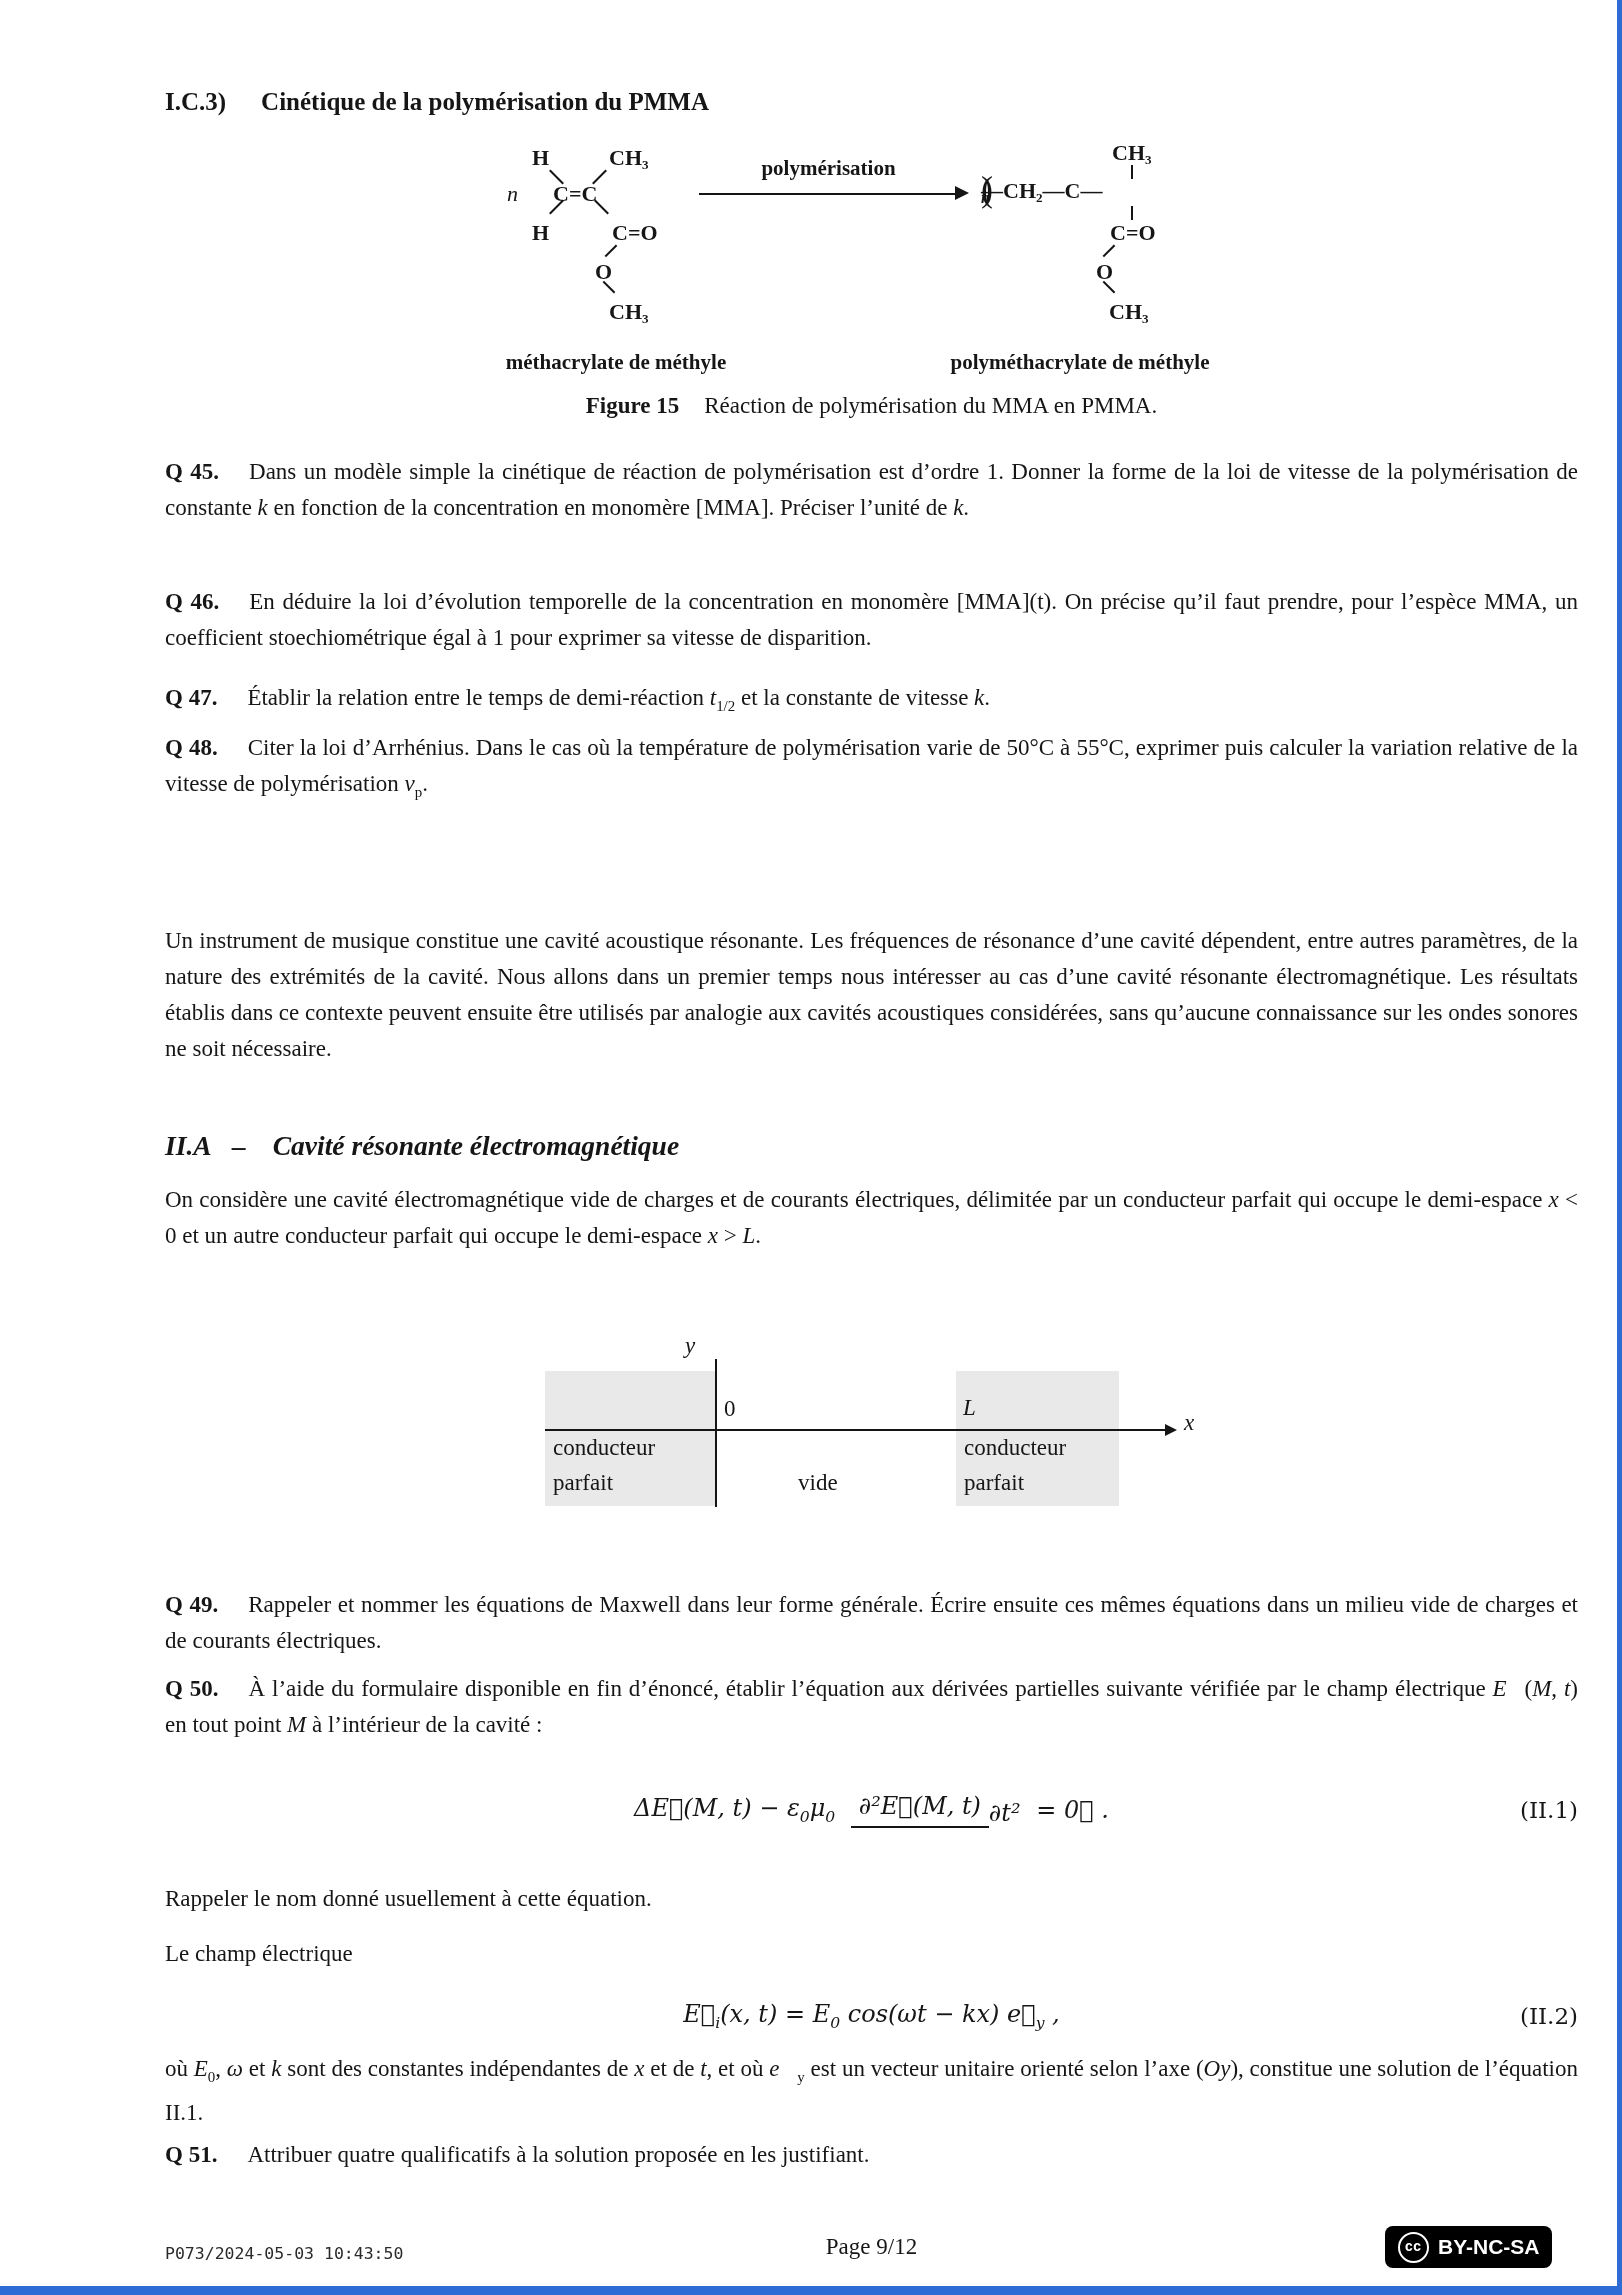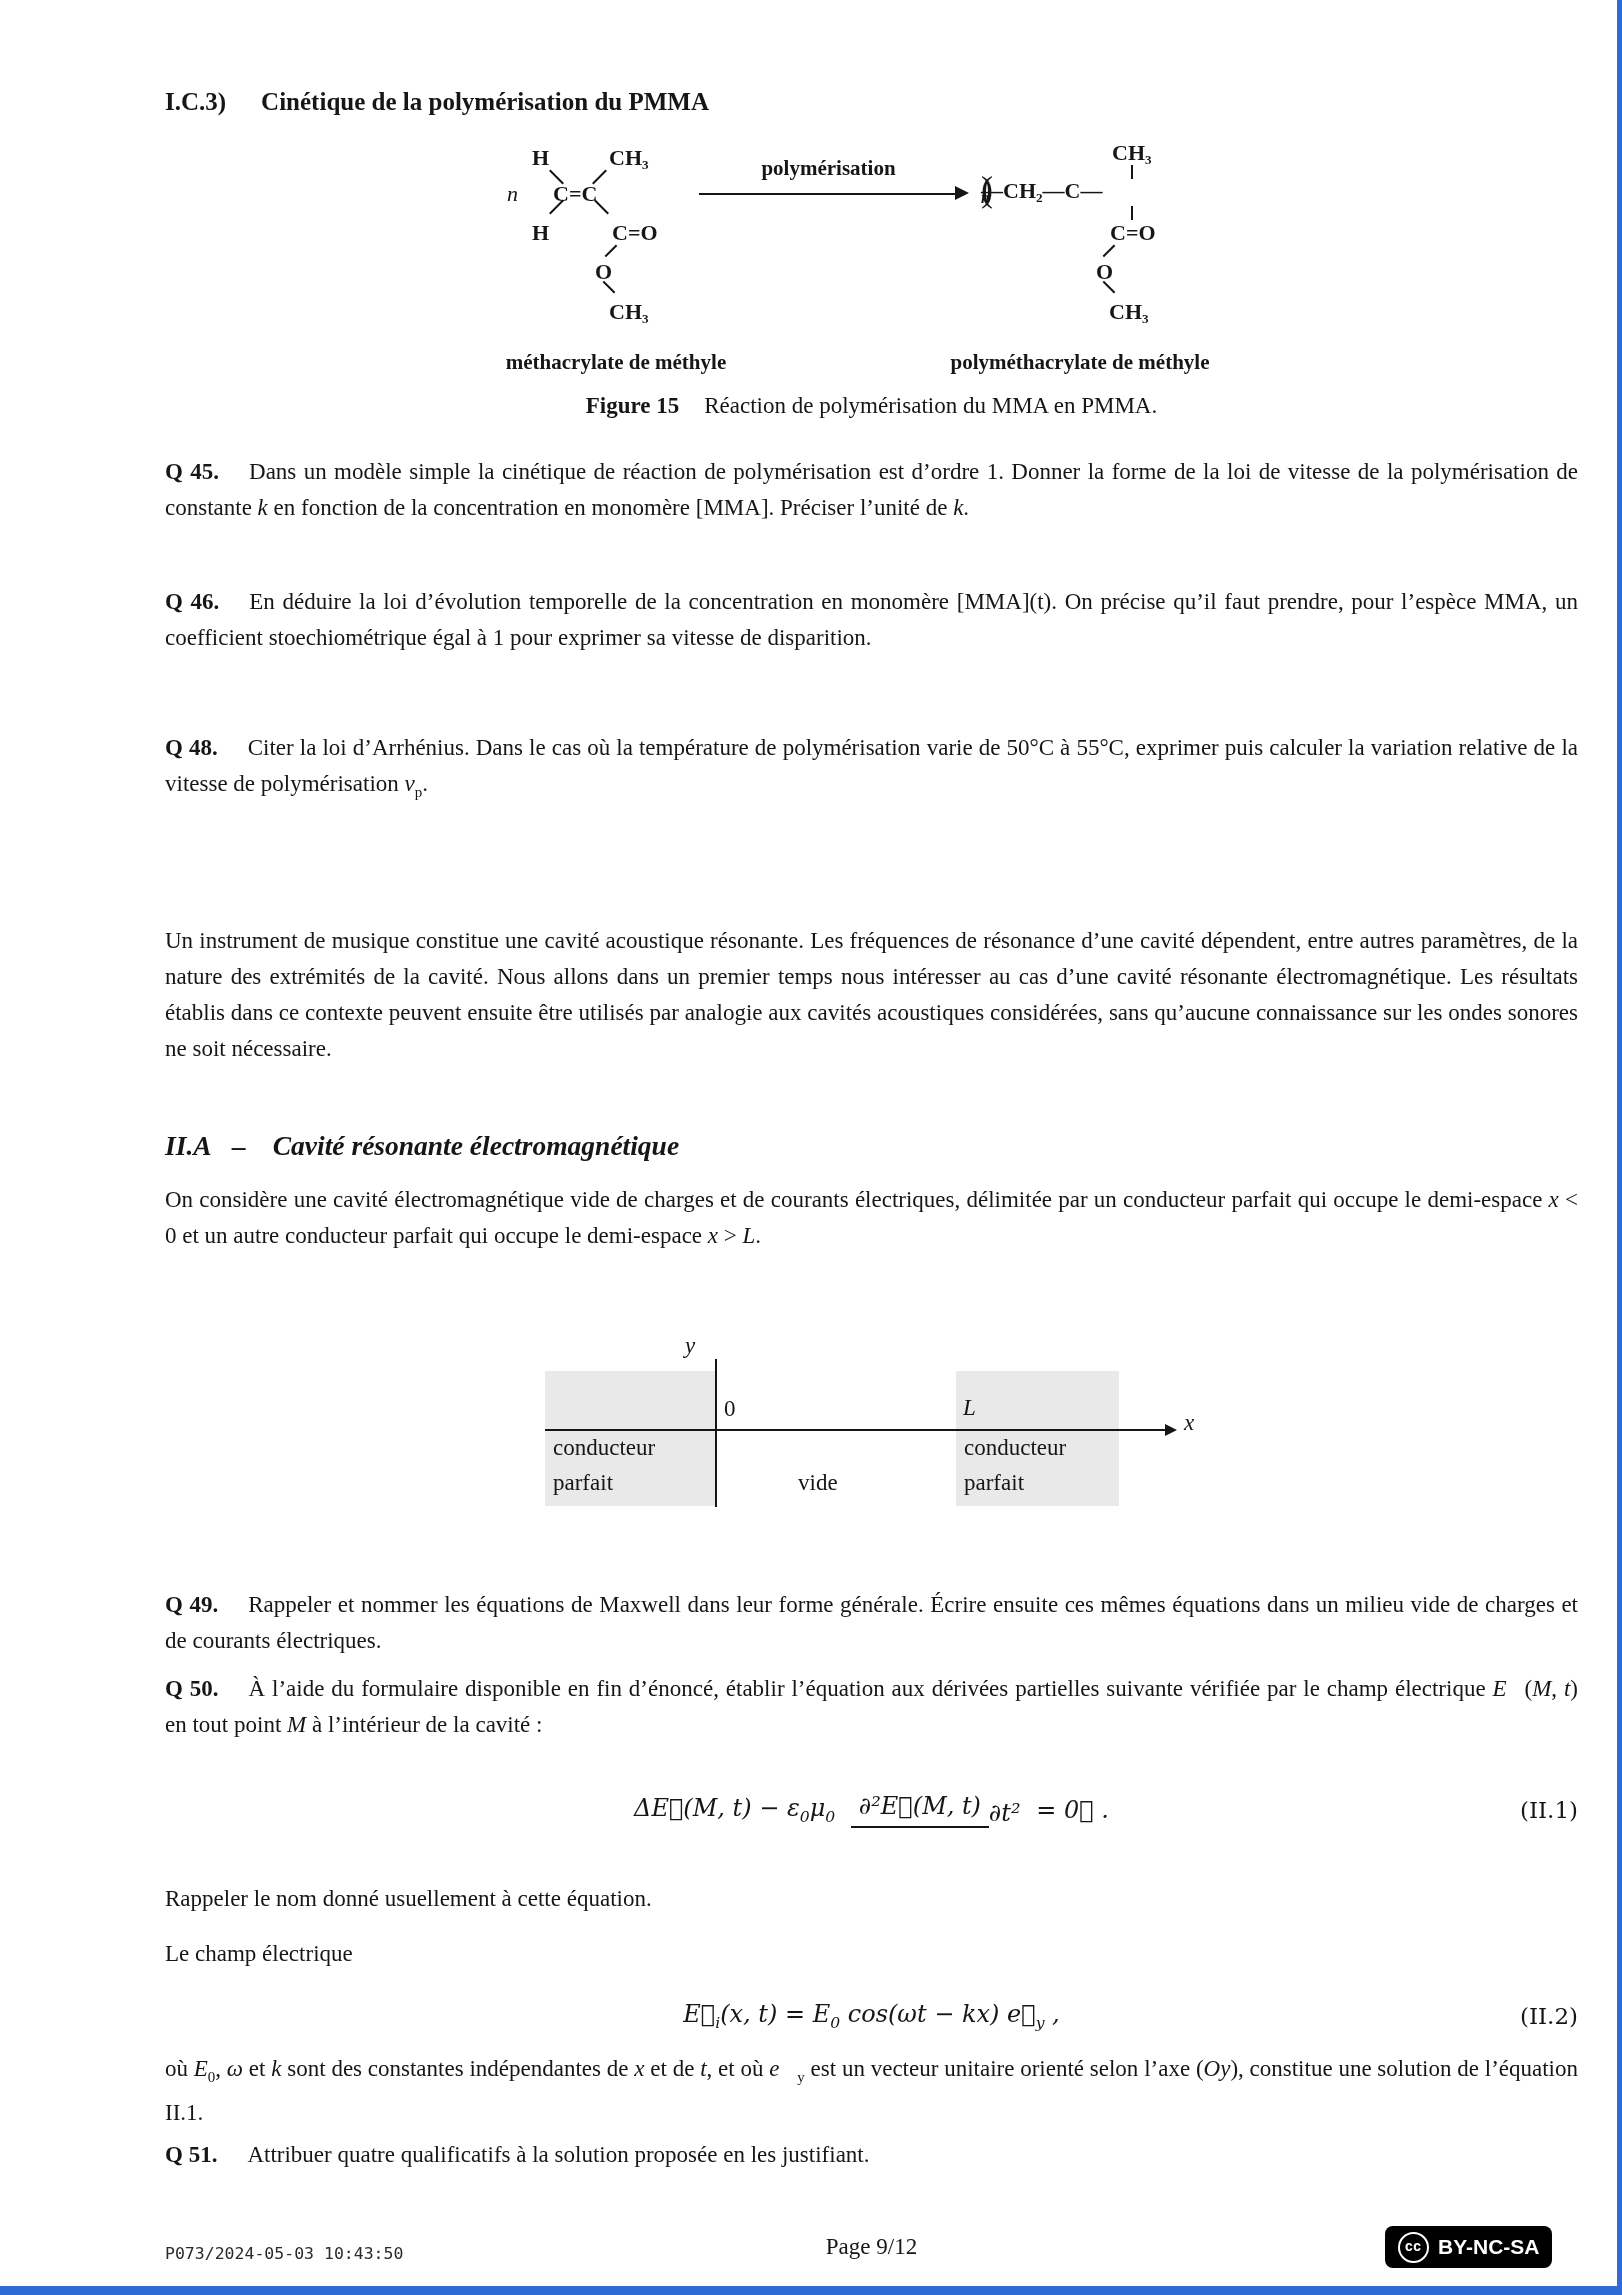--- a/index.html
+++ b/index.html
@@ -110,20 +110,23 @@
   <div class="blk caption" style="top:393px">
     <b>Figure 15</b><span>Réaction de polymérisation du MMA en PMMA.</span>
   </div>
 
   <p class="blk body" style="top:454px;margin:0">
     <span class="qlabel">Q 45.</span><span>Dans un modèle simple la cinétique de réaction de polymérisation est d’ordre 1. Donner la forme de la loi de vitesse de la polymérisation de constante <i>k</i> en fonction de la concentration en monomère [MMA]. Préciser l’unité de <i>k</i>.</span>
   </p>
   <p class="blk body" style="top:584px;margin:0">
     <span class="qlabel">Q 46.</span><span>En déduire la loi d’évolution temporelle de la concentration en monomère [MMA](t). On précise qu’il faut prendre, pour l’espèce MMA, un coefficient stoechiométrique égal à 1 pour exprimer sa vitesse de disparition.</span>
   </p>
+  <p class="blk body" style="top:680px;margin:0">
+    <span class="qlabel">Q 47.</span><span>Établir la relation entre le temps de demi-réaction <i>t</i><sub>1/2</sub> et la constante de vitesse <i>k</i>.</span>
+  </p>
   <p class="blk body" style="top:730px;margin:0">
     <span class="qlabel">Q 48.</span><span>Citer la loi d’Arrhénius. Dans le cas où la température de polymérisation varie de 50°C à 55°C, exprimer puis calculer la variation relative de la vitesse de polymérisation <i>v</i><sub>p</sub>.</span>
   </p>
 
 
   <p class="blk body" style="top:923px;margin:0">Un instrument de musique constitue une cavité acoustique résonante. Les fréquences de résonance d’une cavité dépendent, entre autres paramètres, de la nature des extrémités de la cavité. Nous allons dans un premier temps nous intéresser au cas d’une cavité résonante électromagnétique. Les résultats établis dans ce contexte peuvent ensuite être utilisés par analogie aux cavités acoustiques considérées, sans qu’aucune connaissance sur les ondes sonores ne soit nécessaire.</p>
 
   <div class="blk h-iia" style="top:1130px">
     <span class="num">II.A</span><span class="dash">–</span><span>Cavité résonante électromagnétique</span>
   </div>

